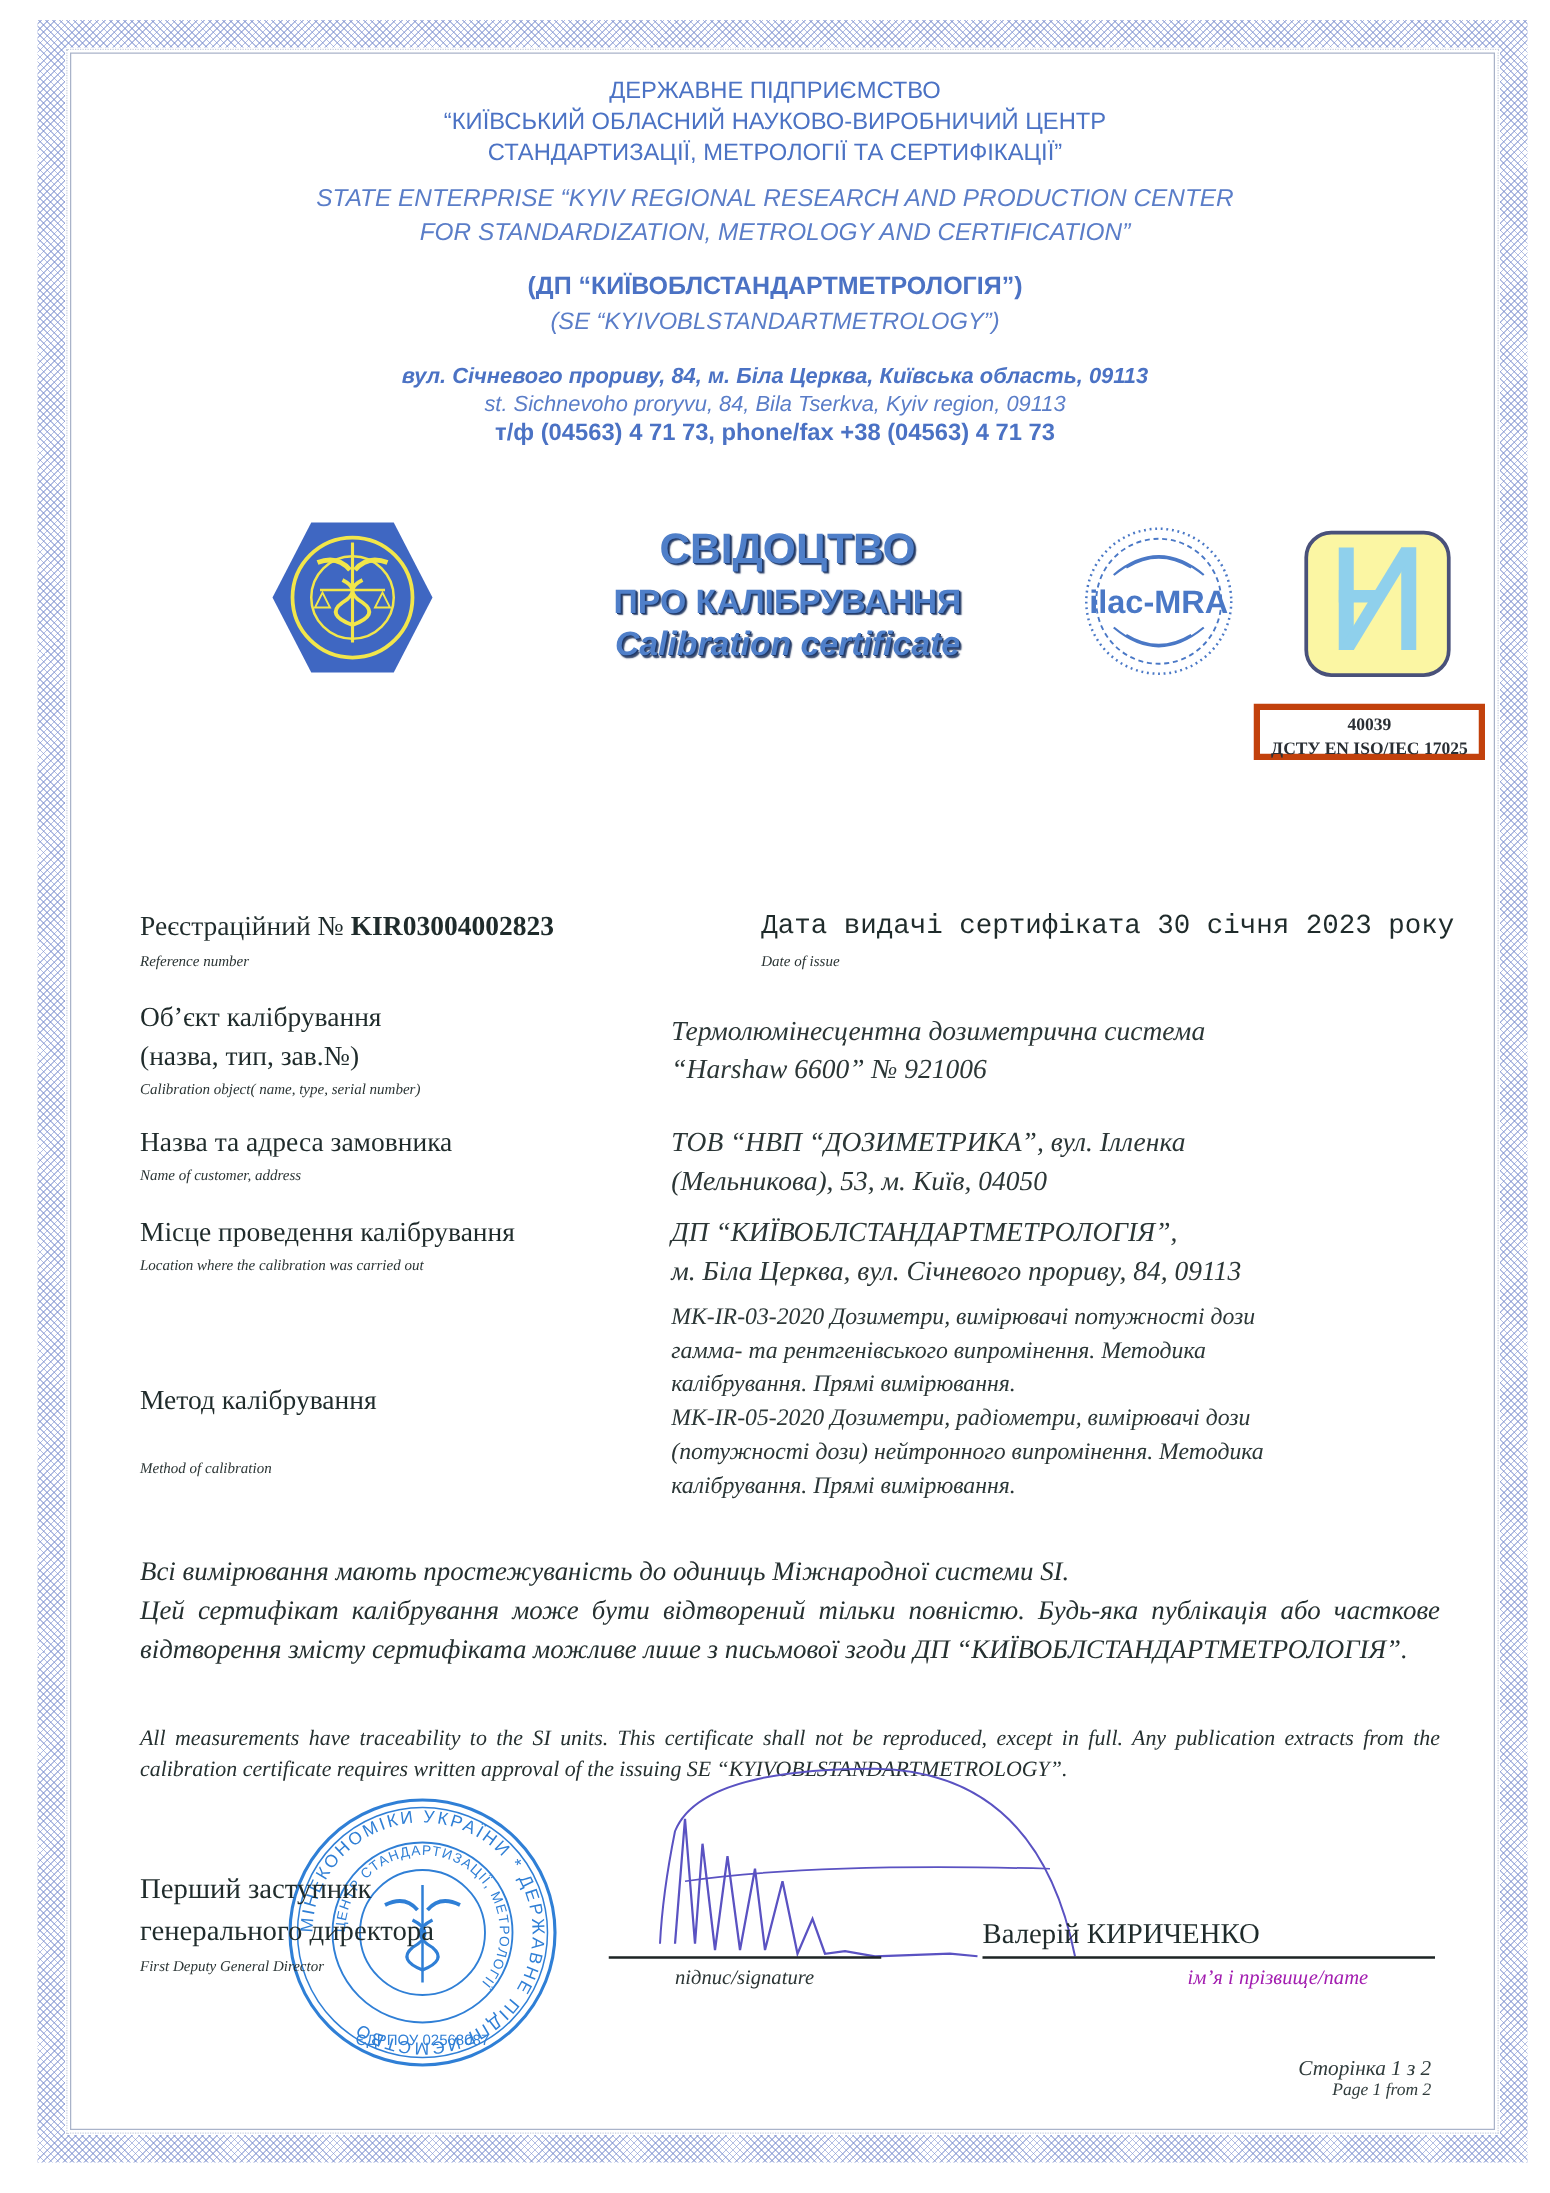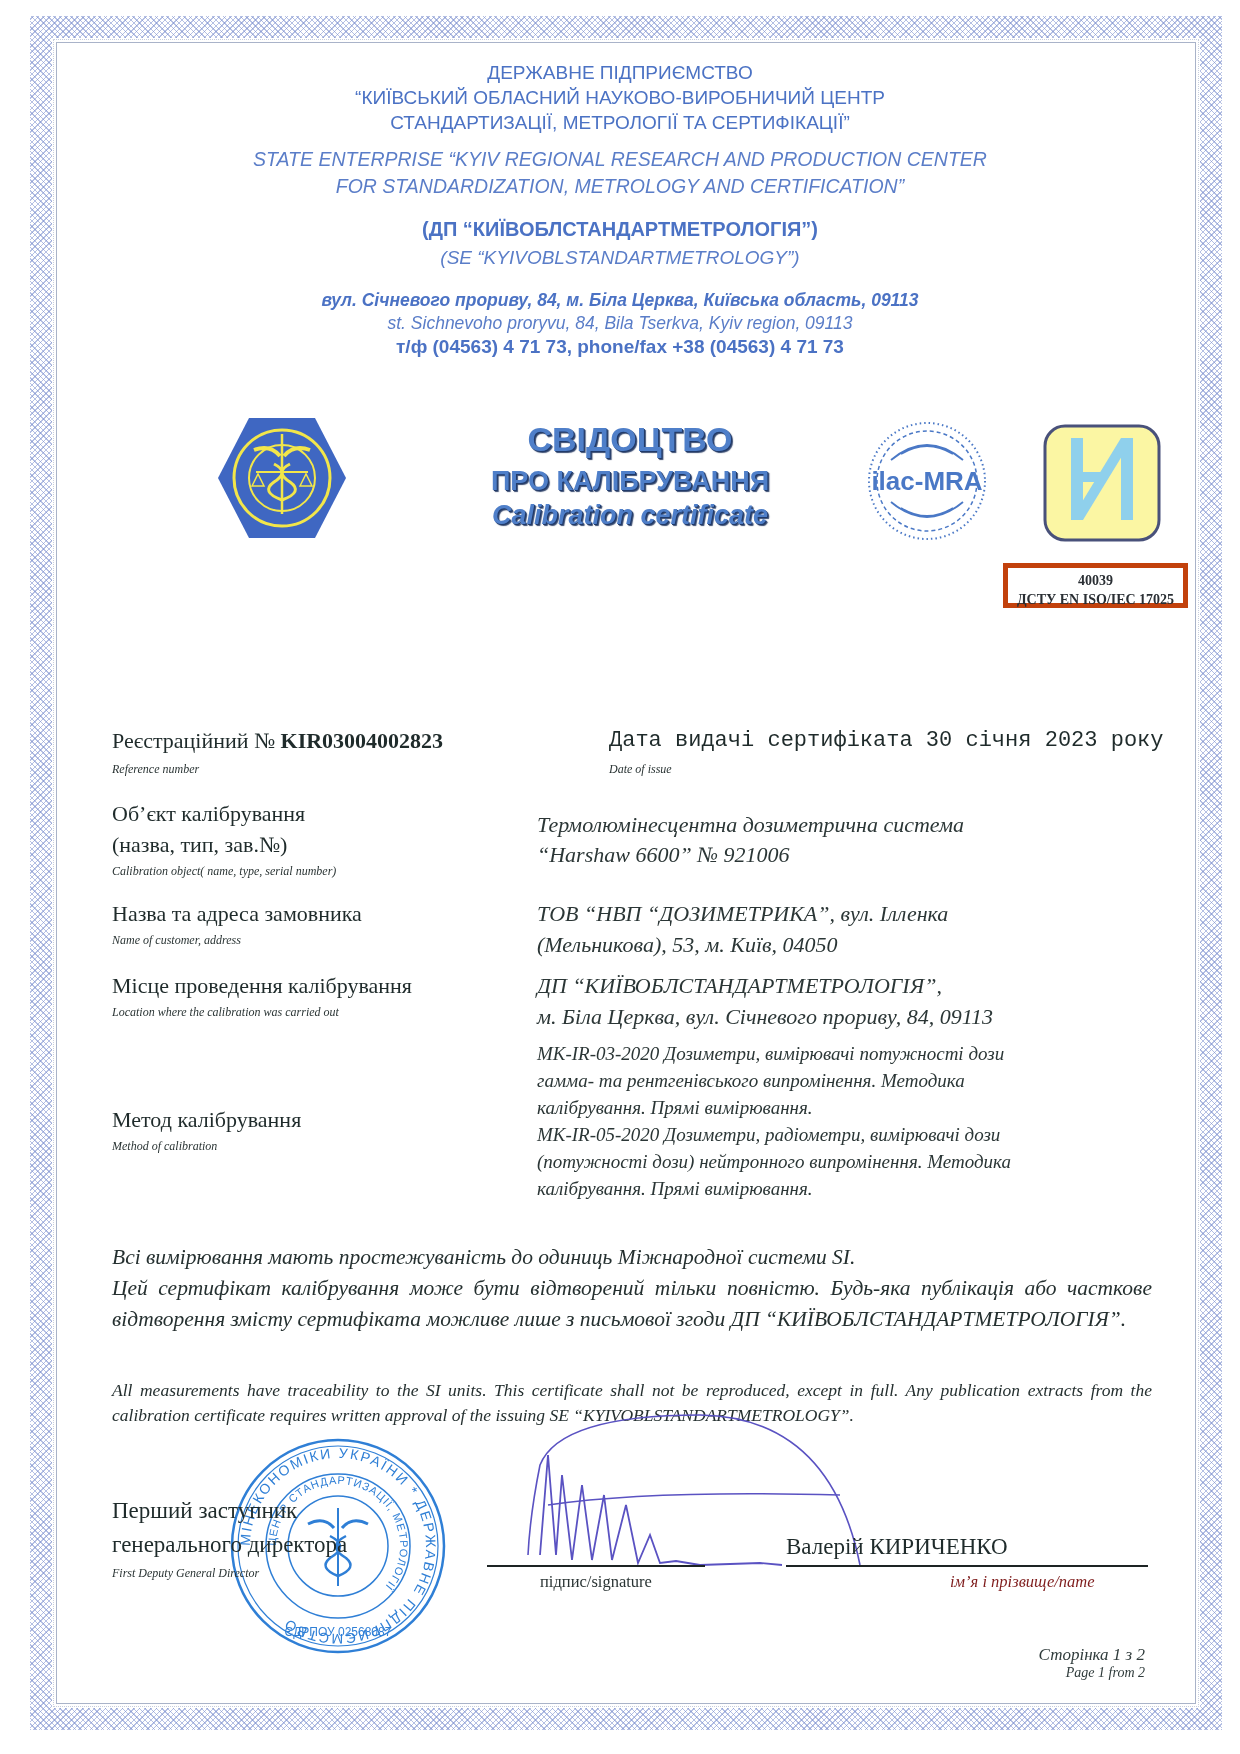--- a/index.html
+++ b/index.html
@@ -132,21 +132,21 @@
   <div class="lbl-ua">Місце проведення калібрування</div>
   <div class="lbl-en" style="line-height:22px;">Location where the calibration was carried out</div>
 </div>
 <div class="abs" style="left:537px;top:970px;line-height:31px;">
   <div class="val">ДП “КИЇВОБЛСТАНДАРТМЕТРОЛОГІЯ”,</div>
   <div class="val">м. Біла Церква, вул. Січневого прориву, 84, 09113</div>
 </div>
 
 <div class="abs" style="left:112px;top:1104px;line-height:31px;">
   <div class="lbl-ua">Метод калібрування</div>
-  <div class="lbl-en" style="line-height:22px;">Method of calibration</div>
+  <div class="lbl-en" style="line-height:22px;margin-top:28px;">Method of calibration</div>
 </div>
 <div class="abs" style="left:537px;top:1040px;">
   <div class="val-sm">МК-IR-03-2020 Дозиметри, вимірювачі потужності дози</div>
   <div class="val-sm">гамма- та рентгенівського випромінення. Методика</div>
   <div class="val-sm">калібрування. Прямі вимірювання.</div>
   <div class="val-sm">МК-IR-05-2020 Дозиметри, радіометри, вимірювачі дози</div>
   <div class="val-sm">(потужності дози) нейтронного випромінення. Методика</div>
   <div class="val-sm">калібрування. Прямі вимірювання.</div>
 </div>
 
@@ -185,22 +185,22 @@
 
 <div class="abs" style="left:500px;top:1395px;width:380px;height:180px;">
   <svg width="380" height="180" viewBox="0 0 380 180">
     <path d="M28,160 Q30,120 40,70 Q60,20 200,20 Q330,22 360,170" stroke="#5a52c2" stroke-width="1.6" fill="none"></path>
     <path d="M40,160 L48,60 L56,160 L62,80 L72,165 L82,90 L92,165 L104,100 L112,165 L126,110 L138,168 L150,140 L160,168 L176,166 L200,170 L260,168 L282,170" stroke="#5a52c2" stroke-width="1.8" fill="none"></path>
     <path d="M48,110 Q150,95 340,100" stroke="#5a52c2" stroke-width="1.4" fill="none"></path>
   </svg>
 </div>
 
 <div class="sig-line" style="left:487px;top:1565px;width:218px;"></div>
-<div class="abs" style="left:540px;top:1572px;font-size:16.5px;color:#2a3434;">підпис/signature</div>
+<div class="abs" style="left:540px;top:1572px;font-size:16.5px;font-style:italic;color:#2a3434;">підпис/signature</div>
 
 <div class="abs" style="left:786px;top:1534px;font-size:23px;color:#1f2b2b;">Валерій КИРИЧЕНКО</div>
 <div class="sig-line" style="left:786px;top:1565px;width:362px;"></div>
-<div class="abs" style="left:950px;top:1572px;font-size:16.5px;font-style:italic;color:#7f1d1d;">ім’я і прізвище/name</div>
+<div class="abs" style="left:950px;top:1572px;font-size:16.5px;font-style:italic;color:#a21caf;">ім’я і прізвище/name</div>
 
 <div class="abs" style="right:95px;top:1645px;text-align:right;">
   <div style="font-size:17px;font-style:italic;color:#2f3b3b;">Сторінка 1 з 2</div>
   <div style="font-size:14px;font-style:italic;color:#2f3b3b;">Page 1 from 2</div>
 </div>
 
 </body></html>

